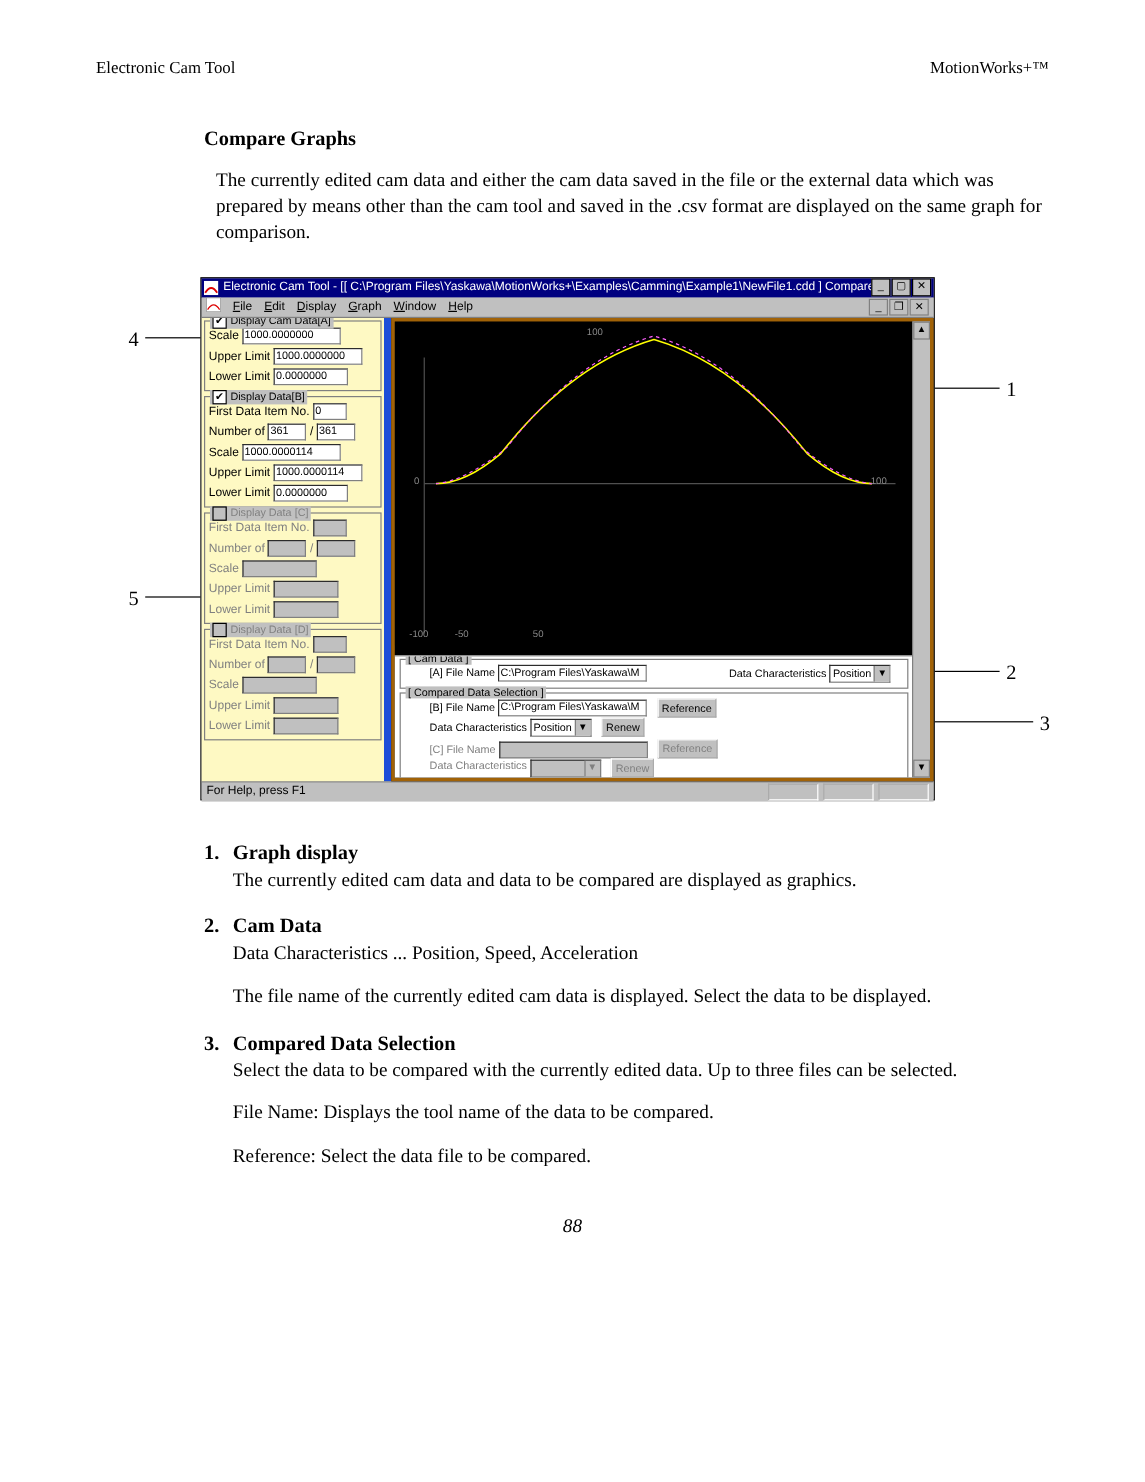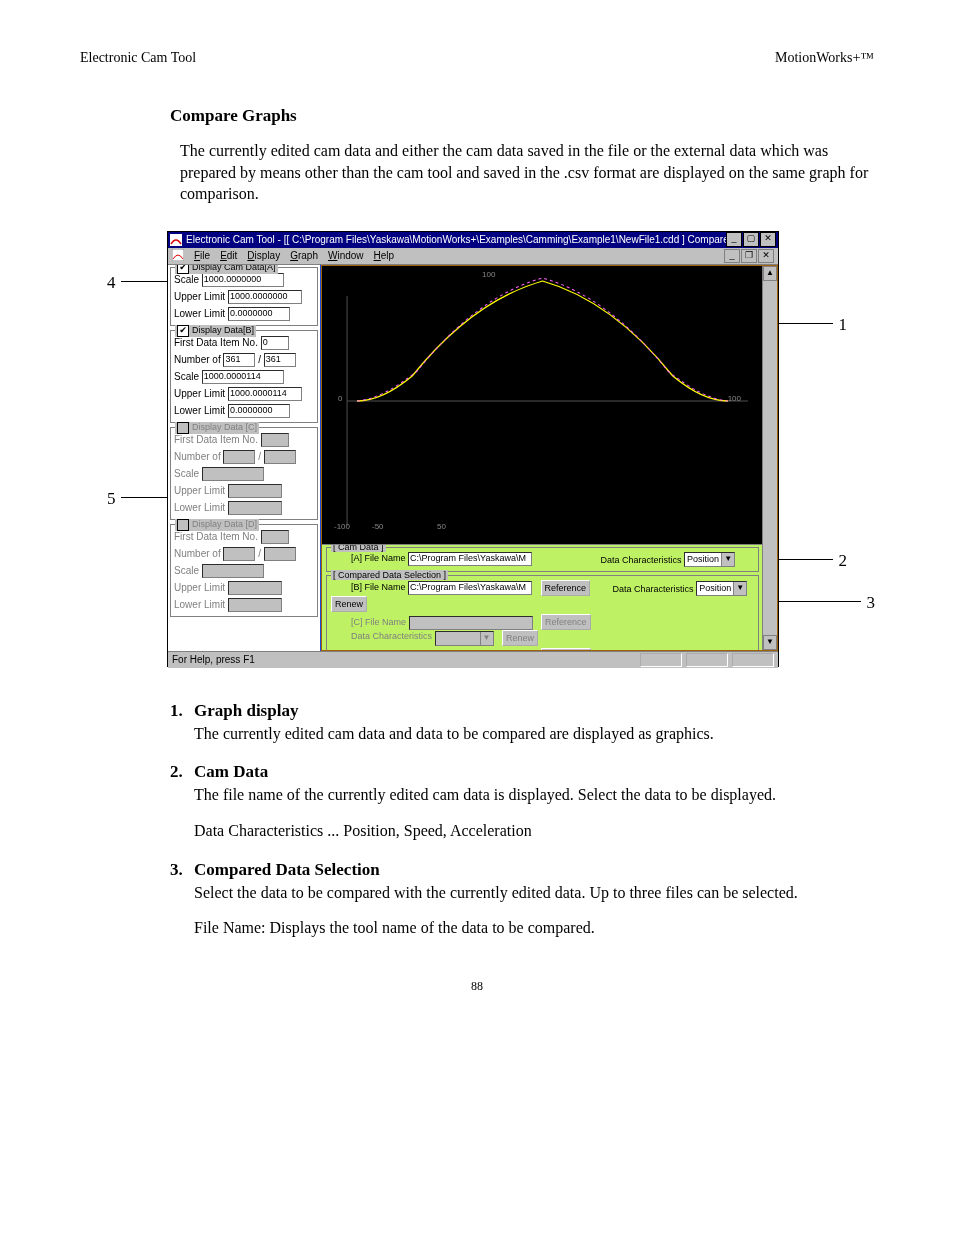--- a/index.html
+++ b/index.html
@@ -110,22 +110,22 @@
     font-size:9px;line-height:10px;text-align:center;
   }
   .menu-item .ul{ text-decoration:underline; }
 
   .app-body{
     display:flex;
     height: calc(100% - 16px - 16px - 16px);
   }
   .left-panel{
     width:148px;
-    background:#ffffff;
-    border-right:1px solid #1d4ed8;
+    background:#fef9c3;
+    border-right:6px solid #1d4ed8;
     padding:2px;
     overflow:hidden;
   }
   .group{
     border:1px solid #808080;
     margin-bottom:4px;
     padding:2px 3px 4px 3px;
     position:relative;
   }
   .group.disabled{ color:#808080; }
@@ -144,38 +144,38 @@
     border:1px inset #808080;background:#fff;
     font-size:9px; padding:0 1px; height:12px;
     display:inline-block; vertical-align:middle;
   }
   .group.disabled .tinput{ background:#c0c0c0; }
 
   .graph-pane{
     flex:1;
     background:#000;
     position:relative;
-    border:1px solid #a16207;
+    border:3px solid #a16207;
   }
   .graph-scroll{
     position:absolute; right:0; top:0; bottom:0; width:14px;
     background:#c0c0c0; border-left:1px solid #808080;
   }
   .scroll-btn{
     height:13px;background:#c0c0c0;border:1px solid #808080;
     font-size:8px;text-align:center;line-height:11px;
   }
   .graph-area{
     position:absolute; left:0; right:14px; top:0; height:270px;
   }
   .axis-text{ position:absolute; color:#888; font-size:8px; }
 
   .bottom-forms{
     position:absolute; left:0; right:14px; top:278px; bottom:0;
-    background:#bef264; padding:2px 4px; font-size:9px;
+    background:#ffffff; padding:2px 4px; font-size:9px;
     border-top:1px solid #808080;
     overflow:hidden;
   }
   .fg{
     border:1px solid #808080; position:relative; padding:4px 4px 4px 4px; margin-bottom:3px;
   }
   .fg-title{ position:absolute; top:-6px; left:4px; background:#c0c0c0; padding:0 2px;}
   .inline-field{ display:inline-block; margin-right:6px; vertical-align:middle;padding-left:20px;}
   .sel{
     border:1px inset #808080;background:#fff;height:13px;
@@ -197,21 +197,21 @@
     display:flex; align-items:center; font-size:10px; padding:0 4px;
   }
   .statusbar .cell{ border:1px inset #fff; height:12px; margin-left:4px;}
 
   
   .item-block{ margin-left:90px; margin-top:18px; }
   .item-head{ font-weight:bold; font-size:17px; display:flex; }
   .item-head .num{ width:24px; }
   .item-text{ margin-left:24px; line-height:1.35; margin-top:2px;}
   .item-text p{ margin:0 0 14px 0;}
-  .page-num{ text-align:center; margin-top:40px; font-size:12px;}
+  .page-num{ text-align:center; margin-top:40px; font-size:16px;font-style:italic;}
 </style>
 </head>
 <body>
 
 <div class="header-row">
   <span>Electronic Cam Tool</span>
   <span>MotionWorks+™</span>
 </div>
 
 <div class="section-title">Compare Graphs</div>
@@ -400,28 +400,29 @@
   <div class="item-text">
     <p>The currently edited cam data and data to be compared are displayed as graphics.</p>
   </div>
 </div>
 <div class="item-block">
   <div class="item-head">
       <span class="num">2.</span>
       <span>Cam Data</span>
     </div>
   <div class="item-text">
+    <p>Data Characteristics ... Position, Speed, Acceleration</p>
     <p>The file name of the currently edited cam data is displayed. Select the data to be displayed.</p>
-    <p>Data Characteristics ... Position, Speed, Acceleration</p>
   </div>
 </div>
 <div class="item-block">
   <div class="item-head">
       <span class="num">3.</span>
       <span>Compared Data Selection</span>
     </div>
   <div class="item-text">
     <p>Select the data to be compared with the currently edited data.  Up to three files can be selected.</p>
     <p>File Name: Displays the tool name of the data to be compared.</p>
+    <p>Reference: Select the data file to be compared.</p>
   </div>
 </div>
 
 <div class="page-num">88</div>
 
 </body></html>

